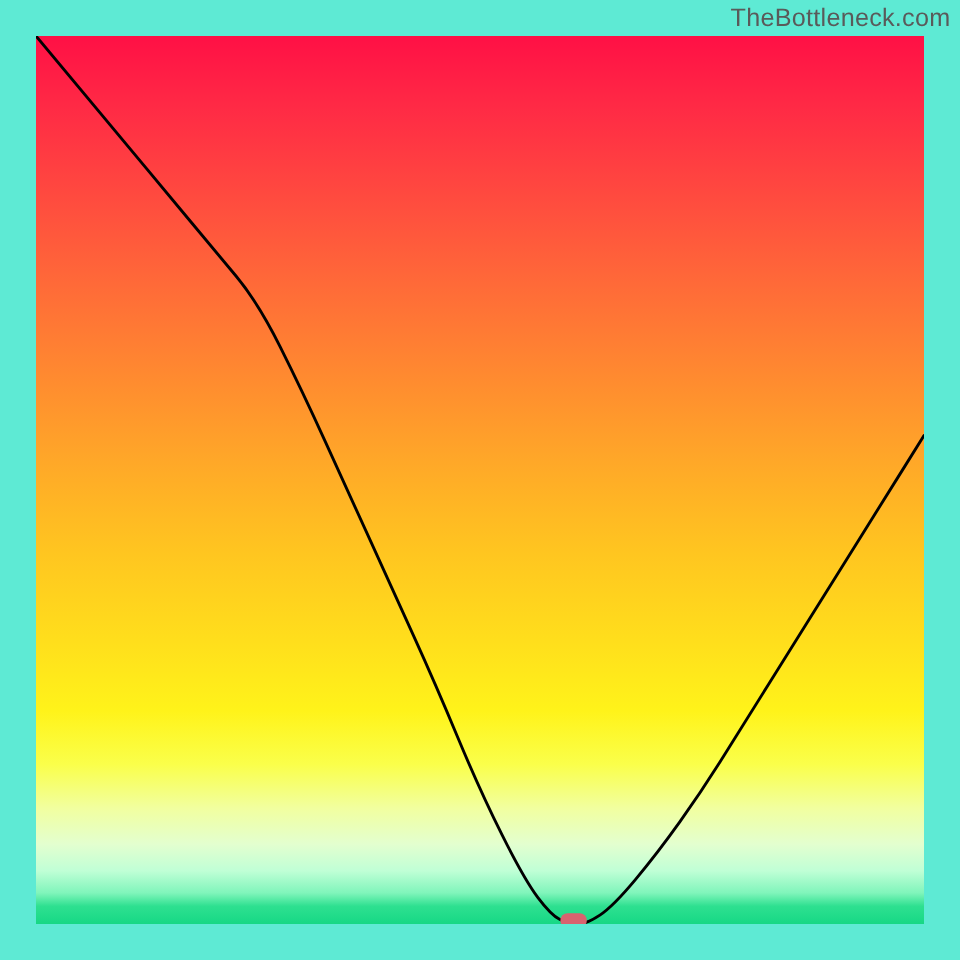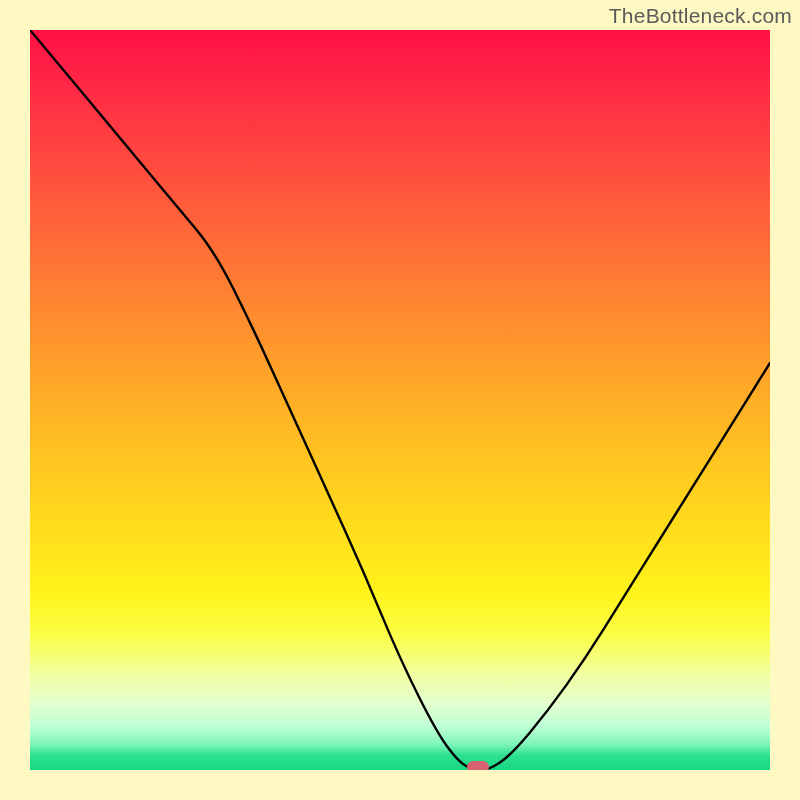--- a/index.html
+++ b/index.html
@@ -8,21 +8,21 @@
     width: 800px;
     height: 800px;
     background: #000;
     overflow: hidden;
     font-family: Arial, Helvetica, sans-serif;
   }
   .frame {
     position: relative;
     width: 800px;
     height: 800px;
-    background: #fef9c3;
+    background: #5eead4;
   }
   .watermark {
     position: absolute;
     top: 4px;
     right: 8px;
     color: #5a5a5a;
     font-size: 21px;
     font-weight: 500;
     z-index: 10;
     letter-spacing: 0.2px;

